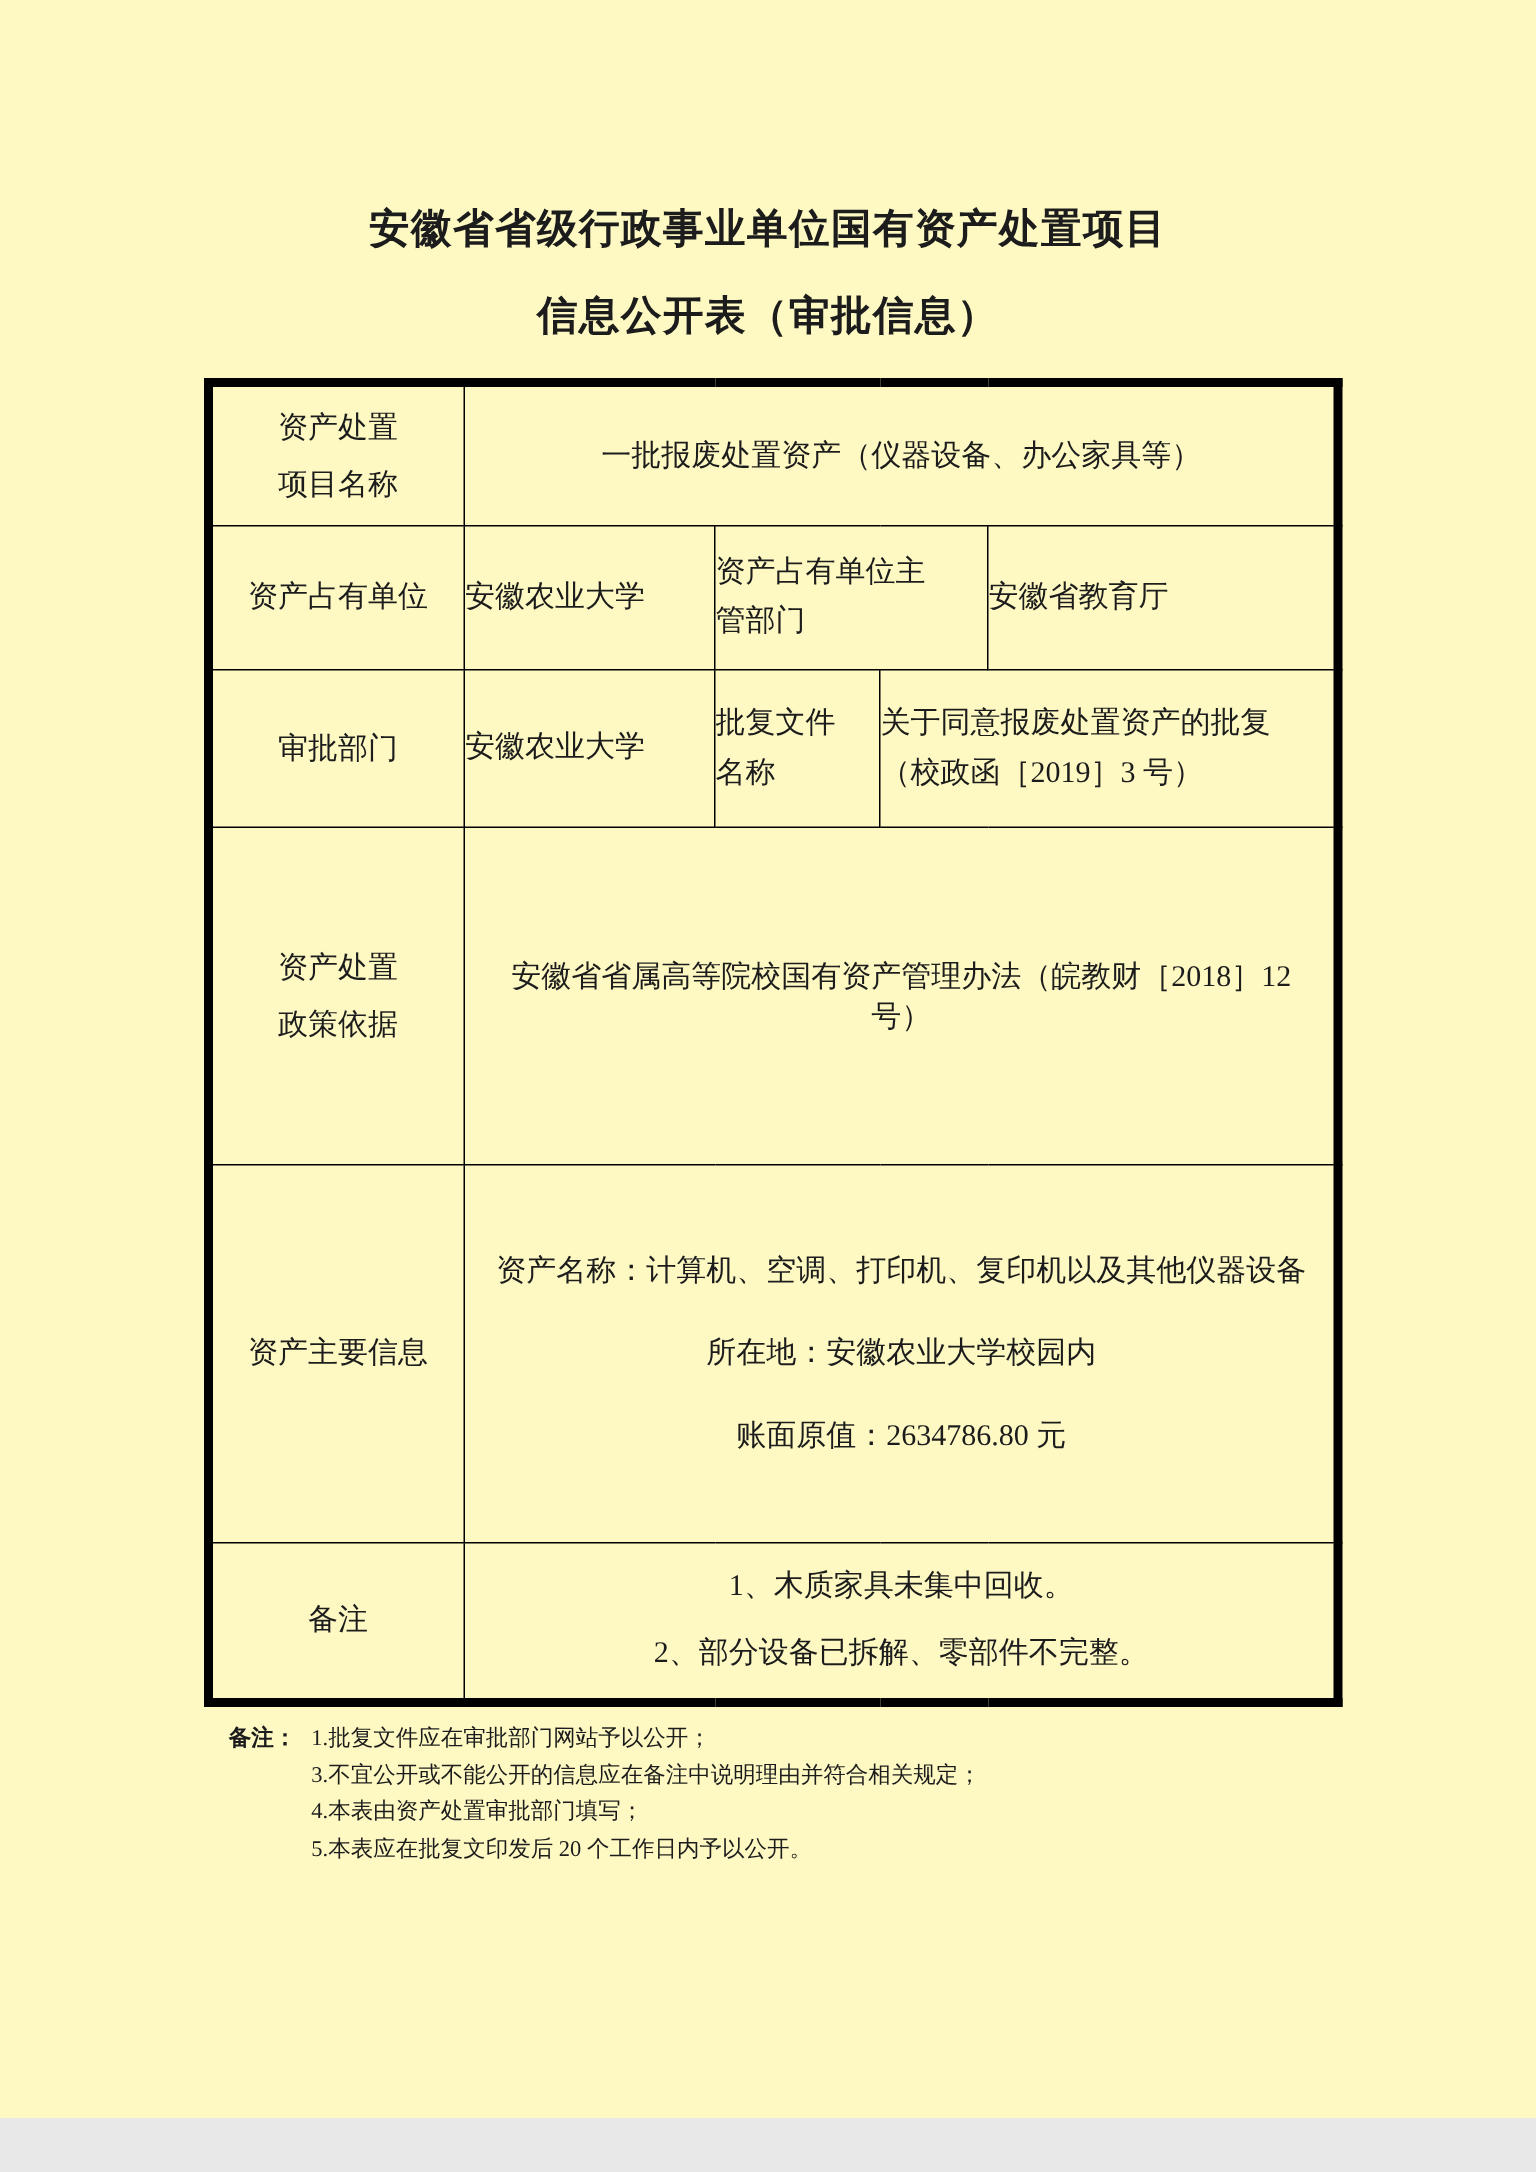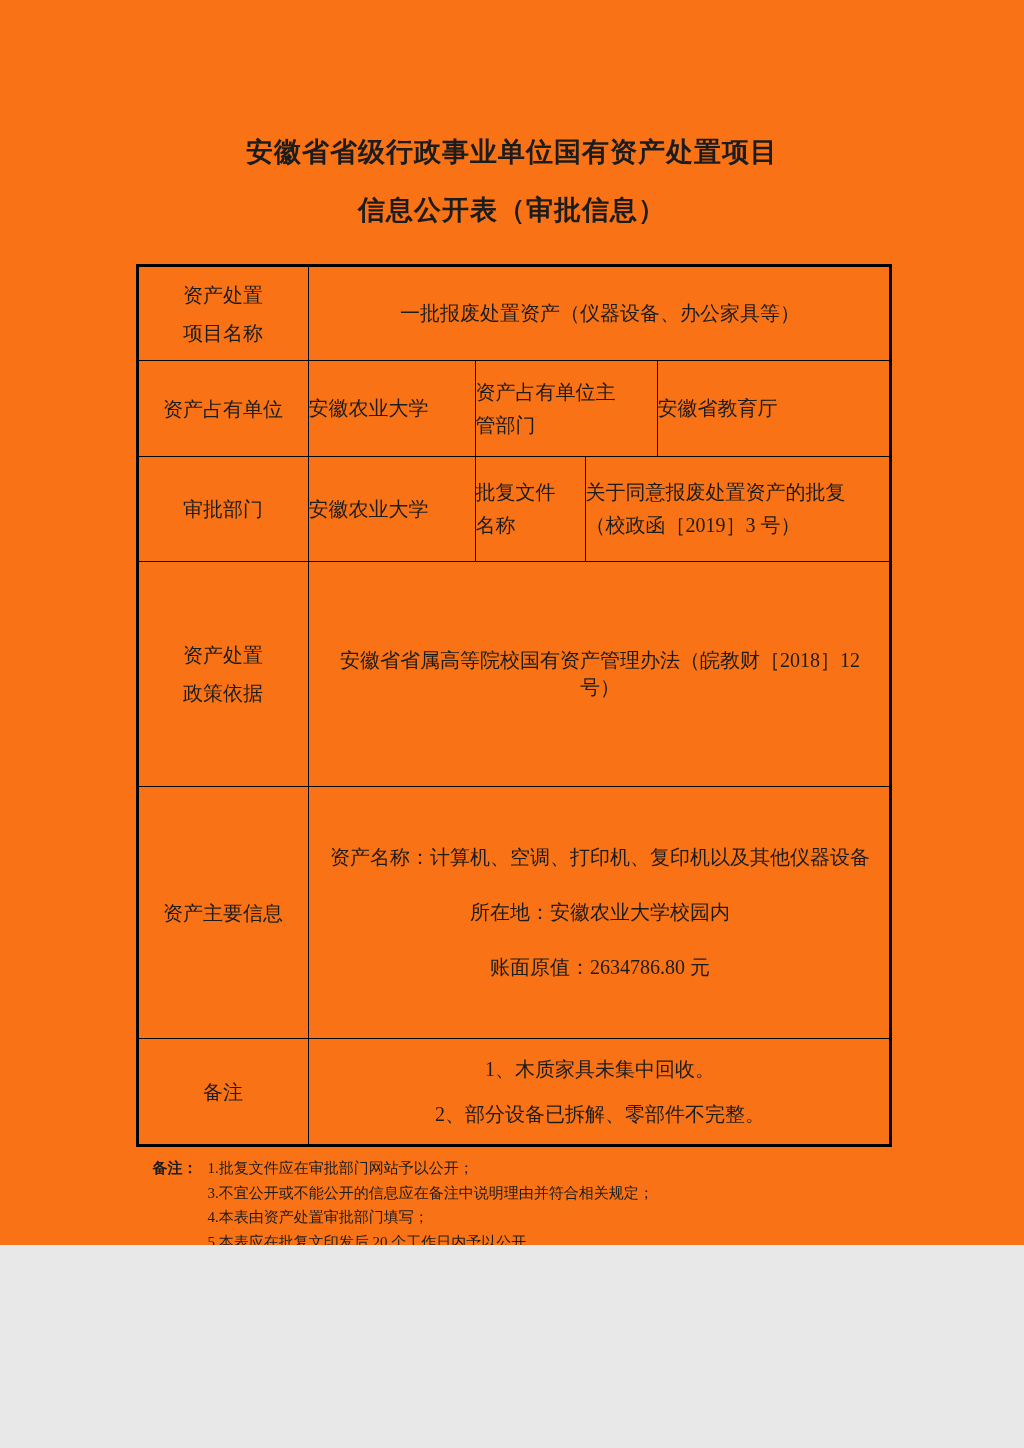--- a/index.html
+++ b/index.html
@@ -1,45 +1,45 @@
 <!DOCTYPE html>
 <html><head>
 <meta charset="utf-8">
 <style>
   * { margin: 0; padding: 0; box-sizing: border-box; }
   html, body { background: #e8e8e8; }
   .page {
     position: relative;
     width: 1024px;
-    height: 1245px;
+    height: 1412px;
     margin: 0 auto;
-    background: #f97316;
+    background: #fef9c3;
     font-family: "Liberation Serif", "DejaVu Serif", serif;
     color: #1c1c1c;
   }
   .content {
     width: 753px;
     margin: 0 auto;
     padding-top: 134px;
   }
   .doc-title {
     text-align: center;
     font-size: 27px;
     font-weight: bold;
     letter-spacing: 1px;
     line-height: 36px;
     color: #1c1c1c;
   }
-  .doc-title.line2 { margin-top: 22px; margin-bottom: 36px; }
+  .doc-title.line2 { margin-top: 22px; margin-bottom: 24px; }
 
   table.info-table {
     border-collapse: collapse;
     table-layout: fixed;
     width: 753px;
-    border: 3px solid #000000;
+    border: 6px solid #000000;
   }
   table.info-table td {
     border: 1.5px solid #000;
     vertical-align: middle;
     font-size: 20px;
     color: #1c1c1c;
   }
   td.label {
     text-align: center;
     white-space: pre-line;

